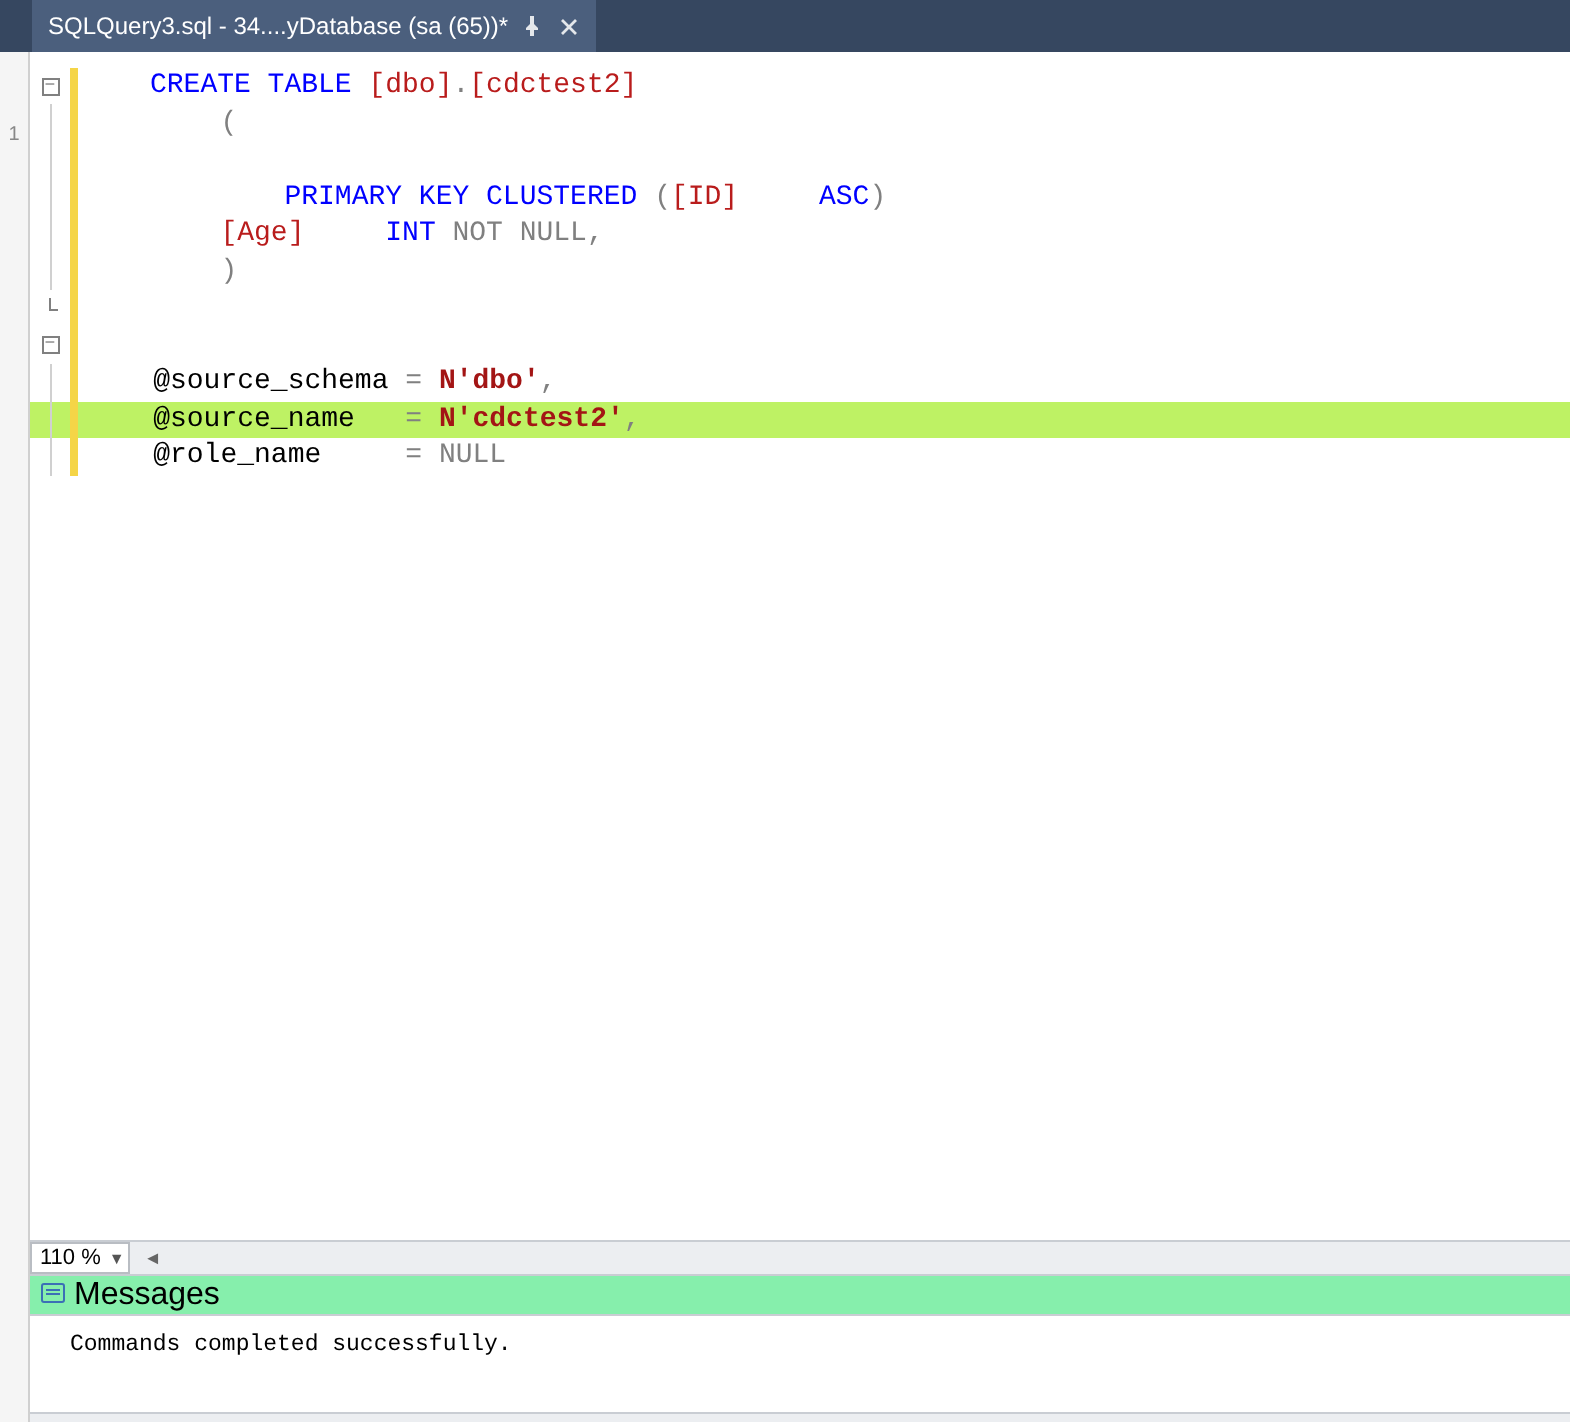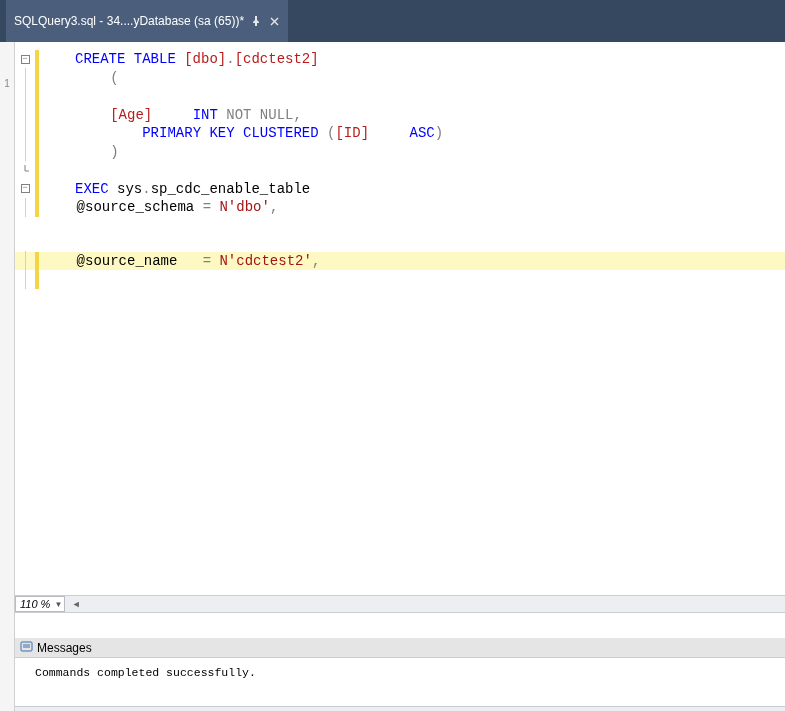--- a/index.html
+++ b/index.html
@@ -8,24 +8,24 @@
     font-size: 12px;
     background: #fff;
     width: 785px;
     height: 711px;
     overflow: hidden;
     display: flex;
     flex-direction: column;
   }
   .tab-bar {
     background: #364760;
-    height: 42px;
+    height: 26px;
     display: flex;
     align-items: stretch;
-    padding-left: 6px;
+    padding-left: 16px;
     color: #fff;
   }
   .tab {
     background: #4b5f7d;
     display: flex;
     align-items: center;
     padding: 0 8px;
     font-size: 12px;
     color: #fff;
     gap: 6px;
@@ -101,70 +101,67 @@
     width: 4px;
     flex: 0 0 4px;
     align-self: stretch;
   }
   .mod-yellow { background: #f5d547; }
   .code {
     padding-left: 4px;
   }
   .kw-blue { color: #0000ff; margin-left: 32px; }
   .kw-teal { color: #b91c1c; }
-  .kw-red  { color: #a31515; }
+  .kw-red  { color: #a31515; font-weight: bold; }
   .kw-gray { color: #808080; }
   .txt     { color: #000; }
   .cur-line-bg {
-    background: #fef9c3;
-    margin-top: 35px;
+    background: #bef264;
   }
   .zoom-bar {
     height: 18px;
     background: #eceef1;
     border-top: 1px solid #c9cdd3;
     border-bottom: 1px solid #c9cdd3;
     display: flex;
     align-items: center;
     font-size: 11px;
   }
   .zoom-select {
     border: 1px solid #b9bdc3;
     background: #fff;
     height: 16px;
     display: flex;
     align-items: center;
     margin-left:0;
     padding: 0 2px 0 4px;
     gap: 4px;
-    font-style: italic;
   }
   .zoom-select .chev { font-size: 8px; color:#555; }
   .scroll-thumb-h {
     flex:1;
     margin-left:4px;
     height:14px;
     display:flex;
     align-items:center;
   }
   .scroll-thumb-h .arrow {
     width:14px; height:14px;
     display:flex;align-items:center;justify-content:center;
     color:#666; font-size:9px;
   }
   .messages-header {
     height: 20px;
-    background: #e5e5e5;
+    background: #86efac;
     border-bottom: 1px solid #c9cdd3;
     display: flex;
     align-items: center;
     padding-left: 4px;
     gap: 4px;
-    font-size: 12px;
-    margin-top: 25px;
+    font-size: 16px;
   }
   .messages-header .msg-icon {
     width:14px;height:14px;
     display:flex;align-items:center;justify-content:center;
   }
   .messages-body {
     flex: 0 0 auto;
     background: #fff;
     font-family: Consolas, "Courier New", monospace;
     font-size: 11.5px;
@@ -208,40 +205,40 @@
       <div class="code-lines" id="code-lines">
           <div class="line"><div class="fold-col"><div class="fold-box">−</div></div><div class="mod-bar mod-yellow"></div><div class="code"><span class="kw-blue">CREATE TABLE </span><span class="kw-teal">[dbo]</span><span class="kw-gray">.</span><span class="kw-teal">[cdctest2]</span></div></div>
           <div class="line"><div class="fold-col"><svg width="9" height="19">
                 <line x1="4.5" y1="0" x2="4.5" y2="19" stroke="#d0d0d0"></line>
               </svg></div><div class="mod-bar mod-yellow"></div><div class="code"><span class="txt">        </span><span class="kw-gray">(</span></div></div>
           <div class="line"><div class="fold-col"><svg width="9" height="19">
                 <line x1="4.5" y1="0" x2="4.5" y2="19" stroke="#d0d0d0"></line>
               </svg></div><div class="mod-bar mod-yellow"></div></div>
           <div class="line"><div class="fold-col"><svg width="9" height="19">
                 <line x1="4.5" y1="0" x2="4.5" y2="19" stroke="#d0d0d0"></line>
+              </svg></div><div class="mod-bar mod-yellow"></div><div class="code"><span class="txt">        </span><span class="kw-blue">PRIMARY KEY CLUSTERED </span><span class="kw-gray">(</span><span class="kw-teal">[ID]</span><span class="txt"> </span><span class="kw-blue">ASC</span><span class="kw-gray">)</span></div></div>
+          <div class="line"><div class="fold-col"><svg width="9" height="19">
+                <line x1="4.5" y1="0" x2="4.5" y2="19" stroke="#d0d0d0"></line>
               </svg></div><div class="mod-bar mod-yellow"></div><div class="code"><span class="txt">        </span><span class="kw-teal">[Age]</span><span class="txt"> </span><span class="kw-blue">INT </span><span class="kw-gray">NOT NULL</span><span class="kw-gray">,</span></div></div>
-          <div class="line"><div class="fold-col"><svg width="9" height="19">
-                <line x1="4.5" y1="0" x2="4.5" y2="19" stroke="#d0d0d0"></line>
-              </svg></div><div class="mod-bar mod-yellow"></div><div class="code"><span class="txt">        </span><span class="kw-blue">PRIMARY KEY CLUSTERED </span><span class="kw-gray">(</span><span class="kw-teal">[ID]</span><span class="txt"> </span><span class="kw-blue">ASC</span><span class="kw-gray">)</span></div></div>
           <div class="line"><div class="fold-col"><svg width="9" height="19">
                 <line x1="4.5" y1="0" x2="4.5" y2="19" stroke="#d0d0d0"></line>
               </svg></div><div class="mod-bar mod-yellow"></div><div class="code"><span class="txt">        </span><span class="kw-gray">)</span></div></div>
           <div class="line"><div class="fold-col"><svg width="9" height="10">
                 <path d="M4 0v6h4" stroke="#808080" fill="none"></path>
               </svg></div><div class="mod-bar mod-yellow"></div><div class="code"></div></div>
-          <div class="line"><div class="fold-col"><div class="fold-box">−</div></div><div class="mod-bar mod-yellow"></div><div class="code"><span class="kw-blue">EXEC </span><span class="txt">sys</span><span class="kw-gray">.</span><span class="txt">sp_cdc_enable_table</span></div></div>
+          <div class="line"><div class="fold-col"><div class="fold-box">−</div></div><div class="mod-bar mod-yellow"></div></div>
           <div class="line"><div class="fold-col"><svg width="9" height="19">
                 <line x1="4.5" y1="0" x2="4.5" y2="19" stroke="#d0d0d0"></line>
               </svg></div><div class="mod-bar mod-yellow"></div><div class="code"><span class="txt">    @source_schema </span><span class="kw-gray">= </span><span class="kw-red">N'dbo'</span><span class="kw-gray">,</span></div></div>
           <div class="line cur-line-bg"><div class="fold-col"><svg width="9" height="19">
                 <line x1="4.5" y1="0" x2="4.5" y2="19" stroke="#d0d0d0"></line>
               </svg></div><div class="mod-bar mod-yellow"></div><div class="code"><span class="txt">    @source_name   </span><span class="kw-gray">= </span><span class="kw-red">N'cdctest2'</span><span class="kw-gray">,</span></div></div>
           <div class="line"><div class="fold-col"><svg width="9" height="19">
                 <line x1="4.5" y1="0" x2="4.5" y2="19" stroke="#d0d0d0"></line>
-              </svg></div><div class="mod-bar mod-yellow"></div></div>
+              </svg></div><div class="mod-bar mod-yellow"></div><div class="code"><span class="txt">    @role_name     </span><span class="kw-gray">= NULL</span></div></div>
         </div>
     </div>
 
     <div class="zoom-bar">
       <div class="zoom-select">
         <span>110 %</span>
         <span class="chev">▼</span>
       </div>
       <div class="scroll-thumb-h">
         <span class="arrow">◄</span>

